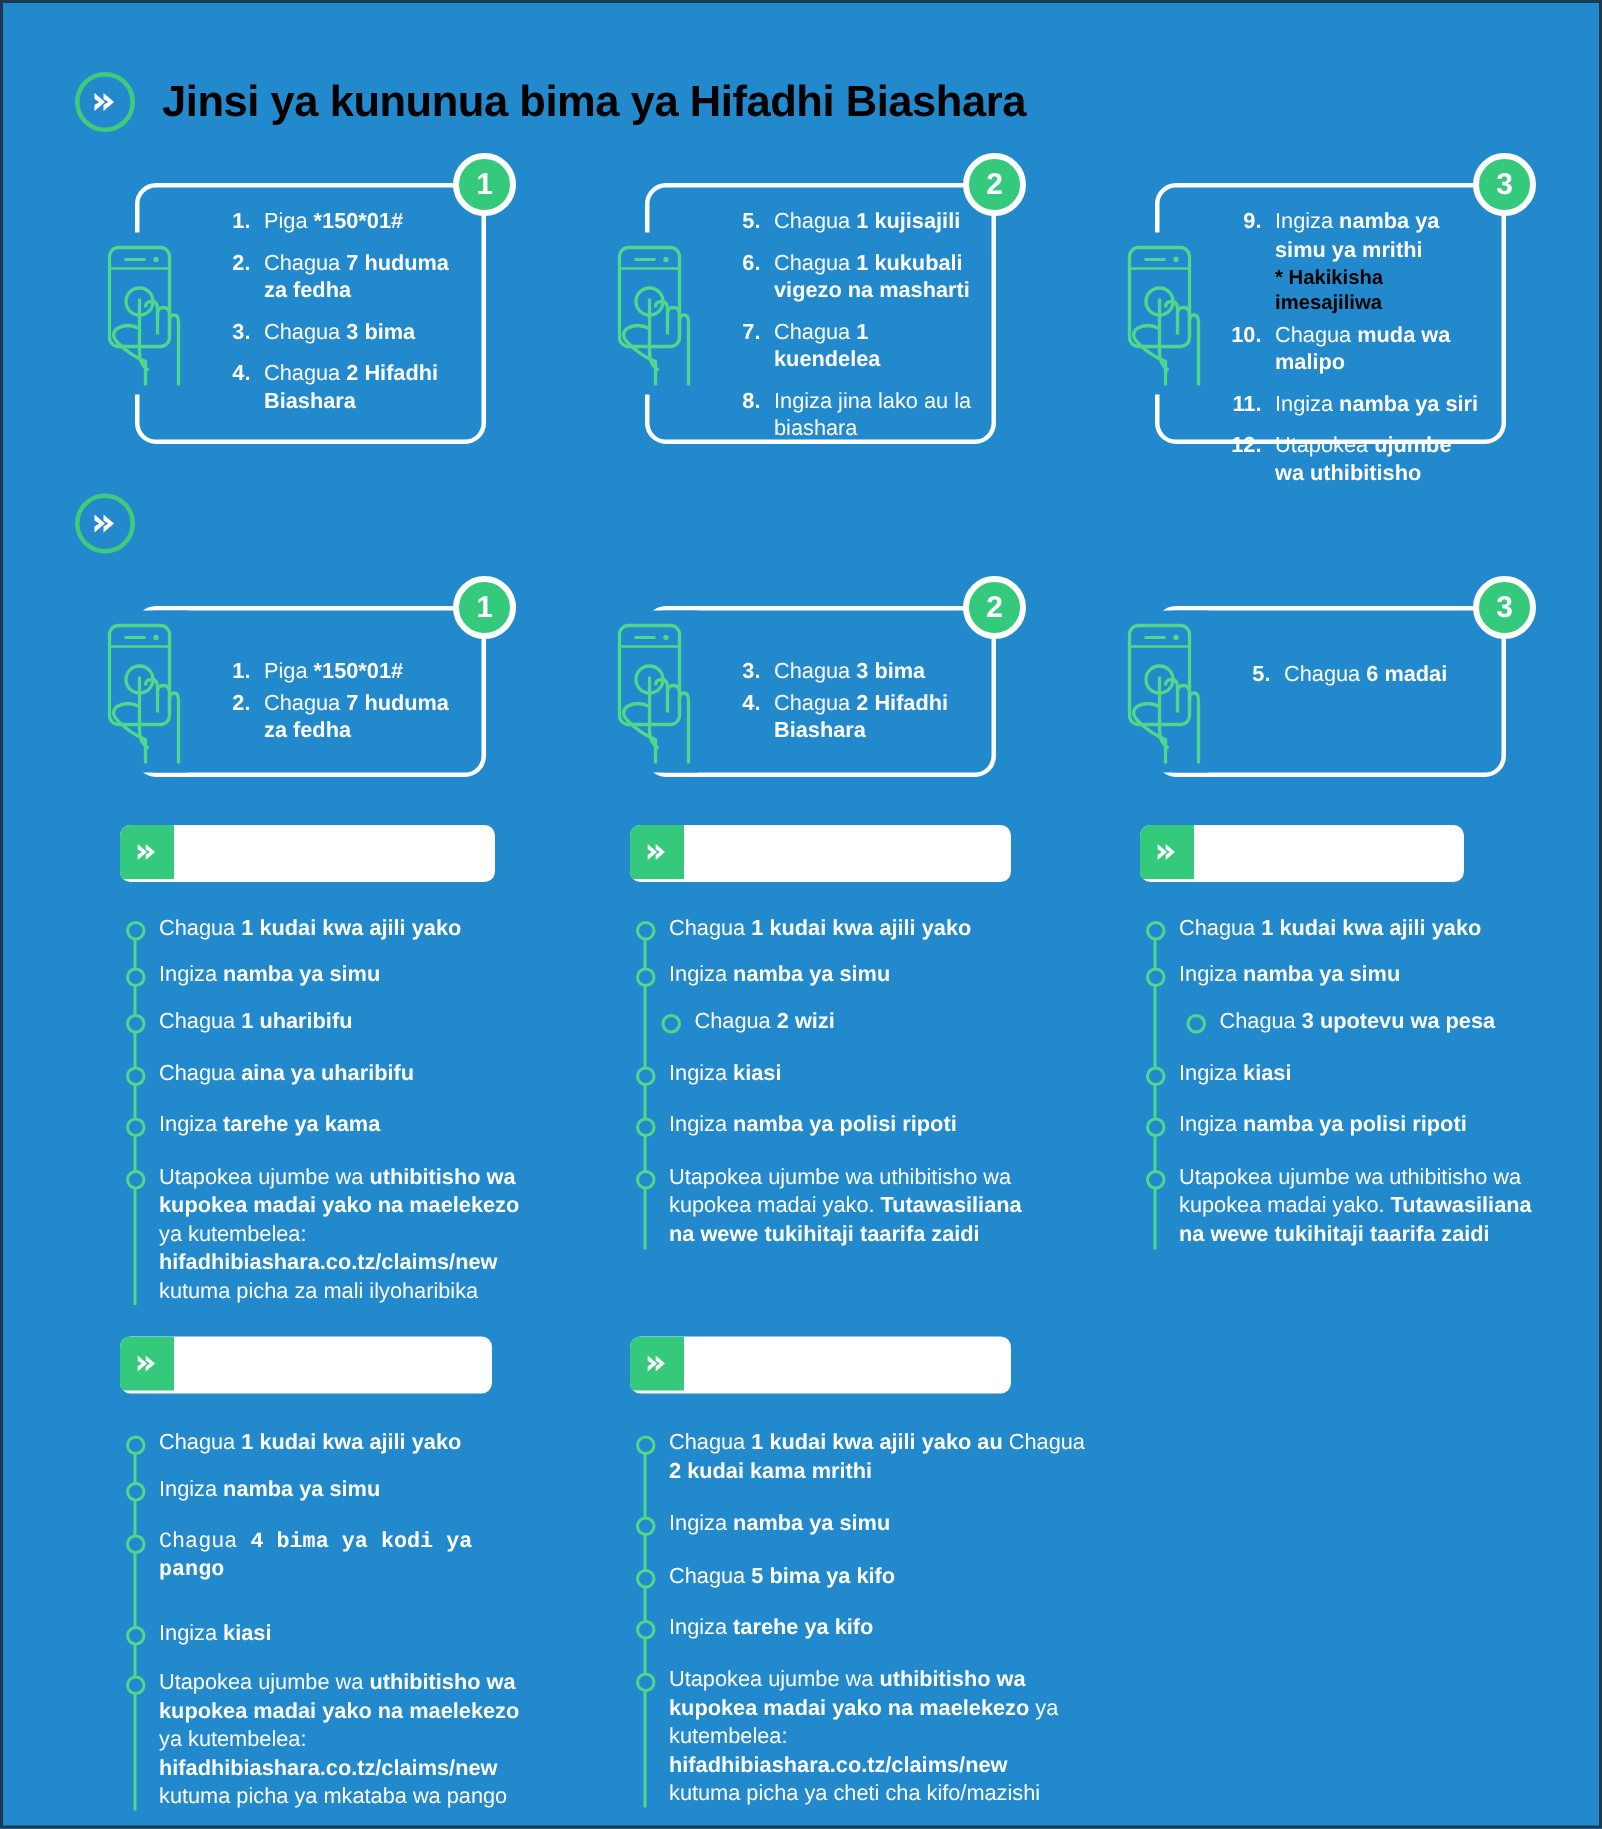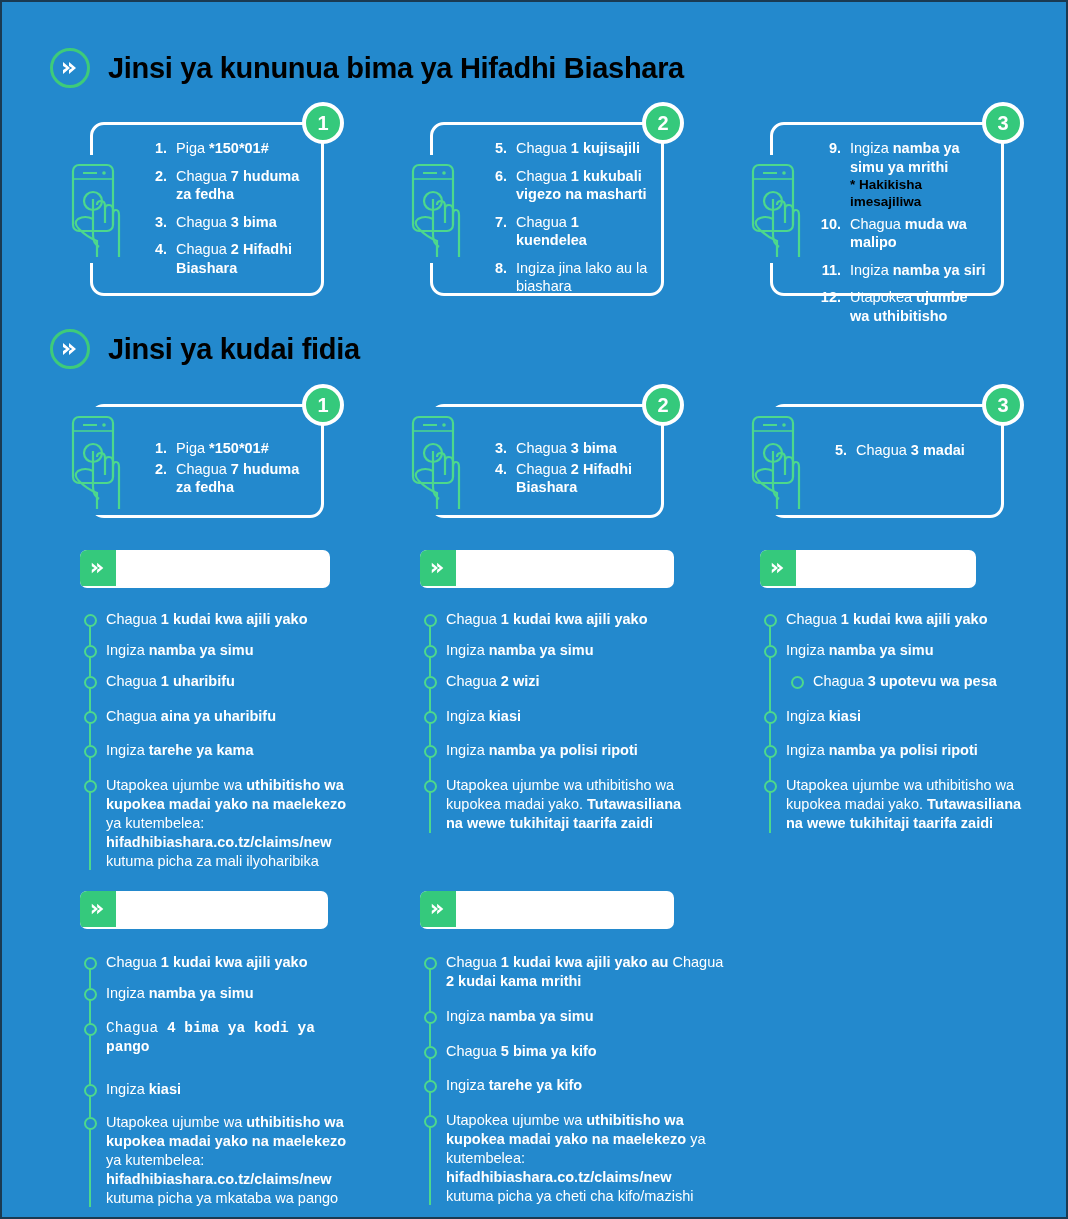--- a/index.html
+++ b/index.html
@@ -281,21 +281,20 @@
     </div>
   </div>
 
   <div class="section-header" style="left:48px; top:327px;">
     <span class="sec-icon">
       <svg width="20" height="18" viewBox="0 0 20 18">
           <path d="M3 3 L10 9 L3 15 L3 11 L6.2 9 L3 7 Z" fill="#fff"></path>
           <path d="M9 3 L16 9 L9 15 L9 11 L12.2 9 L9 7 Z" fill="#fff"></path>
         </svg>
     </span>
-    <span class="sec-title">Jinsi ya kudai fidia</span>
   </div>
 
   <div class="step-card" style="left:88px; top:402px; width:234px; height:114px;">
     <div class="step-badge">1</div>
     <div class="phone-icon">
       <svg width="62" height="108" viewBox="0 0 62 108">
         <rect x="10" y="8" width="40" height="66" rx="6" fill="none" stroke="#4dd88c" stroke-width="2.2"></rect>
         <line x1="20" y1="16" x2="34" y2="16" stroke="#4dd88c" stroke-width="2"></line>
         <circle cx="41" cy="16" r="1.8" fill="#4dd88c"></circle>
         <line x1="10" y1="22" x2="50" y2="22" stroke="#4dd88c" stroke-width="1.6"></line>
@@ -359,21 +358,21 @@
         <path d="M30 42 L30 78 Q30 86 36 90" fill="none" stroke="#4dd88c" stroke-width="2.2"></path>
         <path d="M34 48 Q34 44 38 44 Q42 44 42 49 L42 66" fill="none" stroke="#4dd88c" stroke-width="2.2"></path>
         <path d="M42 52 Q42 48 46 48 Q50 48 50 53 L50 68" fill="none" stroke="#4dd88c" stroke-width="2.2"></path>
         <path d="M50 57 Q50 53 53 53 Q56 53 56 58 L56 100" fill="none" stroke="#4dd88c" stroke-width="2.2"></path>
         <path d="M30 62 Q22 58 15 62 Q10 66 16 72 Q24 80 34 84 L34 100" fill="none" stroke="#4dd88c" stroke-width="2.2"></path>
       </svg>
     </div>
     <div class="step-list" style="top:34px;">
       <div class="step-row">
           <span class="step-num">5.</span>
-          <span class="step-txt"><span>Chagua </span><b>3 madai</b></span>
+          <span class="step-txt"><span>Chagua </span><b>6 madai</b></span>
         </div>
     </div>
   </div>
 
   <div class="claim-header" style="left:78px; top:548px; width:250px;">
     <span class="claim-chev">
       <svg width="18" height="16" viewBox="0 0 20 18">
           <path d="M3 3 L10 9 L3 15 L3 11 L6.2 9 L3 7 Z" fill="#fff"></path>
           <path d="M9 3 L16 9 L9 15 L9 11 L12.2 9 L9 7 Z" fill="#fff"></path>
         </svg>
@@ -406,21 +405,21 @@
     <div class="bullet-item" style="margin-bottom:16px;"><span>Chagua </span><b>1 uharibifu</b></div>
     <div class="bullet-item" style="margin-bottom:16px;"><span>Chagua </span><b>aina ya uharibifu</b></div>
     <div class="bullet-item" style="margin-bottom:16px;"><span>Ingiza </span><b>tarehe ya kama</b></div>
     <div class="bullet-item"><span>Utapokea ujumbe wa </span><b>uthibitisho wa kupokea madai yako na maelekezo</b><span> ya  kutembelea: </span><br><span class="url">hifadhibiashara.co.tz/claims/new</span><br><span>kutuma picha za mali ilyoharibika</span></div>
   </div>
 
   <div class="bullet-list" style="left:418px; top:608px; width:266px;">
     <div class="bullet-line"></div>
     <div class="bullet-item"><span>Chagua </span><b>1 kudai kwa ajili yako</b></div>
     <div class="bullet-item"><span>Ingiza </span><b>namba ya simu</b></div>
-    <div class="bullet-item" style="margin-bottom:16px;"><span>Chagua </span><b>2 wizi</b></div>
+    <div class="bullet-item" style="margin-bottom:16px;margin-left:17px;"><span>Chagua </span><b>2 wizi</b></div>
     <div class="bullet-item" style="margin-bottom:16px;"><span>Ingiza </span><b>kiasi</b></div>
     <div class="bullet-item" style="margin-bottom:16px;"><span>Ingiza </span><b>namba ya polisi ripoti</b></div>
     <div class="bullet-item"><span>Utapokea ujumbe wa uthibitisho wa kupokea madai yako. </span><b>Tutawasiliana na wewe tukihitaji taarifa zaidi</b></div>
   </div>
 
   <div class="bullet-list" style="left:758px; top:608px; width:262px;">
     <div class="bullet-line"></div>
     <div class="bullet-item"><span>Chagua </span><b>1 kudai kwa ajili yako</b></div>
     <div class="bullet-item"><span>Ingiza </span><b>namba ya simu</b></div>
     <div class="bullet-item" style="margin-bottom:16px;margin-left:27px;"><span>Chagua </span><b>3 upotevu wa pesa</b></div>

